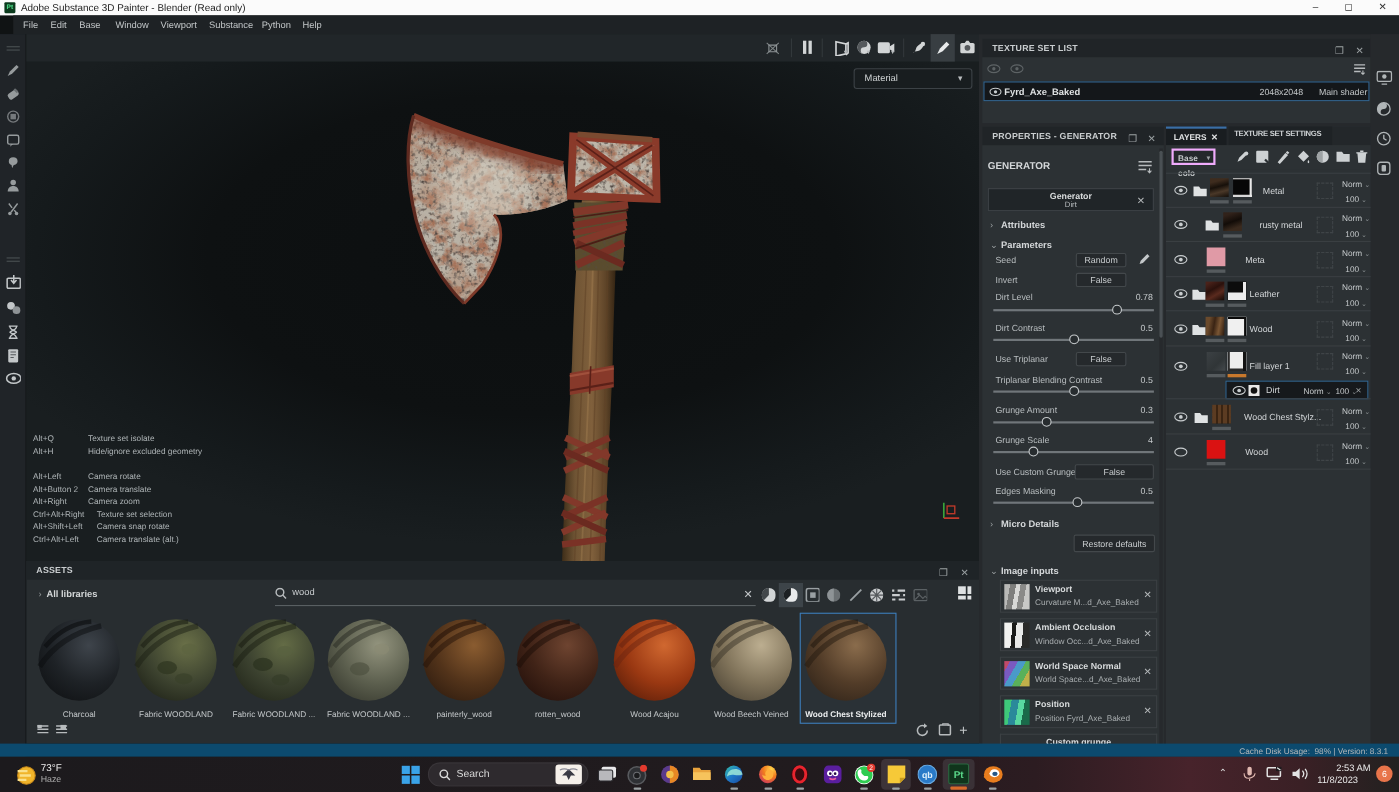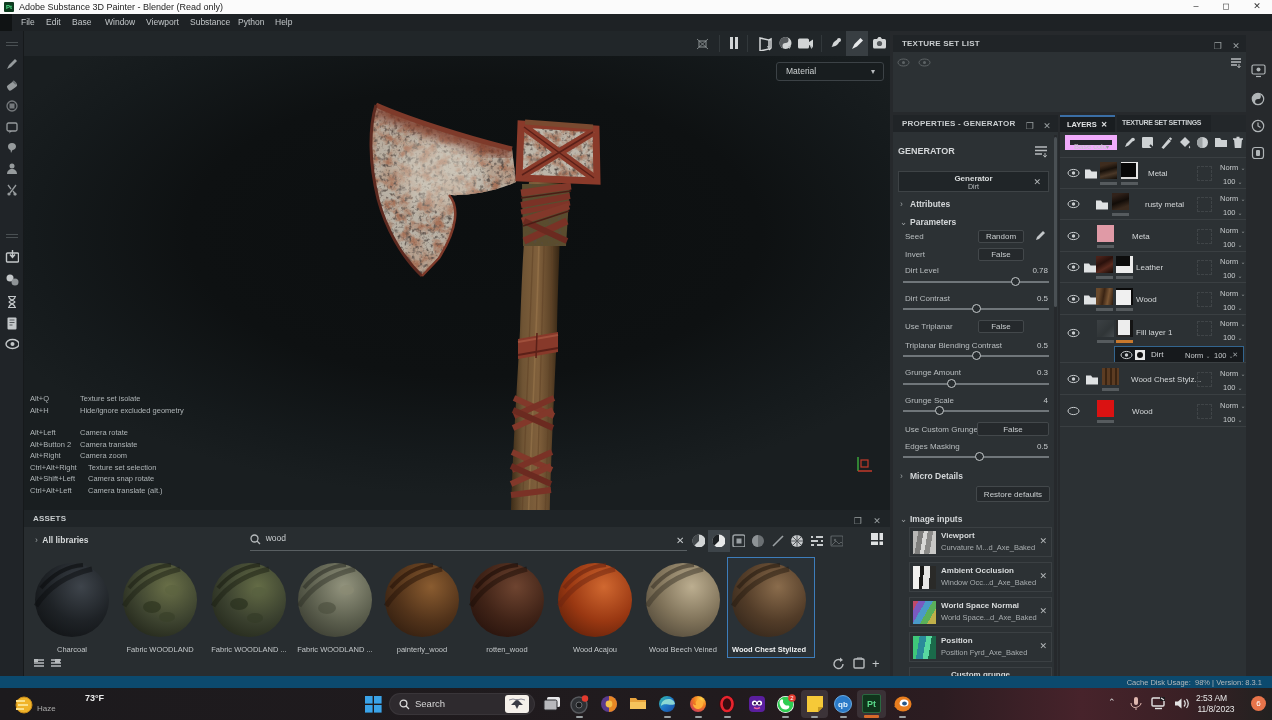--- a/index.html
+++ b/index.html
@@ -70,21 +70,21 @@
 .imginp .tt { position:absolute; left:31px; top:3px; color:#d7dadb; font-size:8px; font-weight:bold; }
 .imginp .st { position:absolute; left:31px; top:15px; color:#a7acae; font-size:7.5px; }
 .imginp .x  { position:absolute; right:4px; top:8px; color:#b4b8ba; font-size:9px; }
 
 
 #layers { left:170px; top:84px; width:186px; height:570px; background:#2c3134; }
 #ltabs { position:absolute; left:0; top:0; width:186px; height:17px; background:#23272a; }
 #ltab1 { position:absolute; left:0; top:0; width:55px; height:17px; background:#191d20; border-top:2px solid #3a6ea5; color:#e2e4e5; font-size:7.5px; font-weight:bold; text-align:left; padding:3px 0 0 7px;}
 #ltab2 { position:absolute; left:57px; top:0; width:94px; height:17px; background:#1e2225; color:#cbcfd1; font-size:7px; font-weight:bold; padding:4px 0 0 5px; letter-spacing:-0.3px; white-space:nowrap; overflow:visible;}
 #ltoolbar { position:absolute; left:0; top:17px; width:186px; height:22px; background:#2c3134; }
-#basecolo { position:absolute; left:5px; top:3px; width:52px; height:15px; border:5px solid #f0abfc; background:#24282b; color:#c3c7c9; font-size:7.5px; line-height:14px; padding-left:4px; }
+#basecolo { position:absolute; left:5px; top:3px; width:40px; height:15px; border:2px solid #f0abfc; background:#24282b; color:#c3c7c9; font-size:7.5px; line-height:14px; padding-left:4px;font-weight:bold; }
 .lrow { position:absolute; left:0; width:186px; border-top:1px solid #3a3f42; }
 .lrow .eye { position:absolute; left:7px; }
 .lrow .nm { position:absolute; color:#d3d6d8; font-size:8px; }
 .lrow .msq { position:absolute; left:137px; width:15px; height:15px; border:1px dashed #3f4447; }
 .lrow .norm { position:absolute; left:160px; color:#c6cacc; font-size:7.5px; }
 .lrow .pct { position:absolute; left:163px; color:#c6cacc; font-size:7.5px; }
 .lrow .chv { color:#8e9496; font-size:6px; }
 .lthumb { position:absolute; width:17px; height:17px; }
 .lbar { position:absolute; width:17px; height:3px; background:#565b5e; }
 
@@ -345,20 +345,31 @@
             <ellipse cx="6.5" cy="4.5" rx="5.5" ry="3.5" fill="none" stroke="#9aa0a2"></ellipse>
             <circle cx="6.5" cy="4.5" r="1.5" fill="#9aa0a2"></circle>
           </svg>
         </span>
       <span style="position:absolute;left:337px;top:22px;">
           <svg width="12" height="11">
             <path d="M1 2h10M1 5h10M1 8h6" stroke="#b7bbbd" stroke-width="1.3"></path>
             <path d="M9 7v3M7.5 9l1.5 1.8L10.5 9" stroke="#b7bbbd" fill="none"></path>
           </svg>
         </span>
+      <div id="tslrow">
+        <span style="position:absolute;left:4px;top:4px;">
+            <svg width="12" height="9">
+              <ellipse cx="6" cy="4.5" rx="5" ry="3.3" fill="none" stroke="#c9cdcf"></ellipse>
+              <circle cx="6" cy="4.5" r="1.5" fill="#c9cdcf"></circle>
+            </svg>
+          </span>
+        <span class="nm">Fyrd_Axe_Baked</span>
+        <span class="sz">2048x2048</span>
+        <span class="sh">Main shader</span>
+      </div>
     </div>
 
     <div id="rstrip" class="panel">
       <div class="ric" style="top:33px;"><svg width="15" height="14">
             <rect x="1" y="1" width="13" height="9" rx="1.5" fill="none" stroke="#b0b5b7" stroke-width="1.2"></rect>
             <circle cx="7.5" cy="5.5" r="2" fill="#b0b5b7"></circle>
             <path d="M5 12.5h5" stroke="#b0b5b7" stroke-width="1.2"></path>
           </svg></div>
       <div class="ric" style="top:61px;"><svg width="14" height="14">
             <circle cx="7" cy="7" r="5.7" fill="none" stroke="#b0b5b7" stroke-width="1.2"></circle>
@@ -912,21 +923,21 @@
   <div class="abs" style="left:0;top:676px;width:1272px;height:12px;background:#0c4a6e;">
     <div style="position:absolute;right:10px;top:2px;color:#b4b8ba;font-size:7.5px;">Cache Disk Usage: &nbsp;98% | Version: 8.3.1</div>
   </div>
   <div id="taskbar" class="abs">
 
     <svg style="position:absolute;left:12px;top:5px;" width="22" height="22">
         <circle cx="12" cy="12" r="8" fill="#f0b42a"></circle>
         <circle cx="12" cy="12" r="8" fill="none" stroke="#c88a1a" stroke-width="1"></circle>
         <path d="M4 8h9M6 12h10M4 16h8" stroke="#fae08a" stroke-width="2.2"></path>
       </svg>
-    <div style="position:absolute;left:37px;top:5px;color:#ececec;font-size:9px;font-weight:bold;margin-left:48px;">73°F</div>
+    <div style="position:absolute;left:37px;top:5px;color:#ececec;font-size:9px;font-weight:normal;">73°F</div>
     <div style="position:absolute;left:37px;top:16px;color:#ababab;font-size:8px;">Haze</div>
 
     <svg style="position:absolute;left:365px;top:8px;" width="17" height="17">
         <rect x="0" y="0" width="7.6" height="7.6" fill="#3aa3e8"></rect>
         <rect x="9" y="0" width="7.6" height="7.6" fill="#3aa3e8"></rect>
         <rect x="0" y="9" width="7.6" height="7.6" fill="#3aa3e8"></rect>
         <rect x="9" y="9" width="7.6" height="7.6" fill="#3aa3e8"></rect>
       </svg>
 
     <div style="position:absolute;left:389px;top:5px;width:146px;height:22px;border-radius:11px;background:#2e2a2e;border:1px solid #44404482;"></div>
@@ -1051,17 +1062,17 @@
     <svg style="position:absolute;left:1151px;top:9px;" width="16" height="13">
         <rect x="1" y="1" width="12" height="8" rx="1" fill="none" stroke="#e3e3e3" stroke-width="1.4"></rect>
         <path d="M4 11.5h7" stroke="#e3e3e3" stroke-width="1.4"></path>
         <rect x="9" y="0" width="5" height="4" fill="#1d1a1d"></rect>
         <path d="M10 1l3 2" stroke="#e3e3e3" stroke-width="1.2"></path>
       </svg>
     <svg style="position:absolute;left:1174px;top:9px;" width="15" height="13">
         <path d="M1 4.5h3l3.5-3v10L4 8.5H1z" fill="#e3e3e3"></path>
         <path d="M10 3.5q2.5 3 0 6M12.5 2q3.5 4.5 0 9" stroke="#e3e3e3" fill="none" stroke-width="1.2"></path>
       </svg>
-    <div style="position:absolute;left:1196px;top:5px;width:50px;color:#e8e8e8;font-size:8.5px;">2:53 AM</div>
+    <div style="position:absolute;left:1196px;top:5px;width:50px;text-align:right;color:#e8e8e8;font-size:8.5px;">2:53 AM</div>
     <div style="position:absolute;left:1186px;top:16px;width:60px;text-align:center;color:#e8e8e8;font-size:8.5px;">11/8/2023</div>
     <div style="position:absolute;left:1251px;top:8px;width:15px;height:15px;border-radius:50%;background:#e8744a;color:#fff;font-size:8px;text-align:center;line-height:15px;">6</div>
   </div>
 </div>
 
 </body></html>

